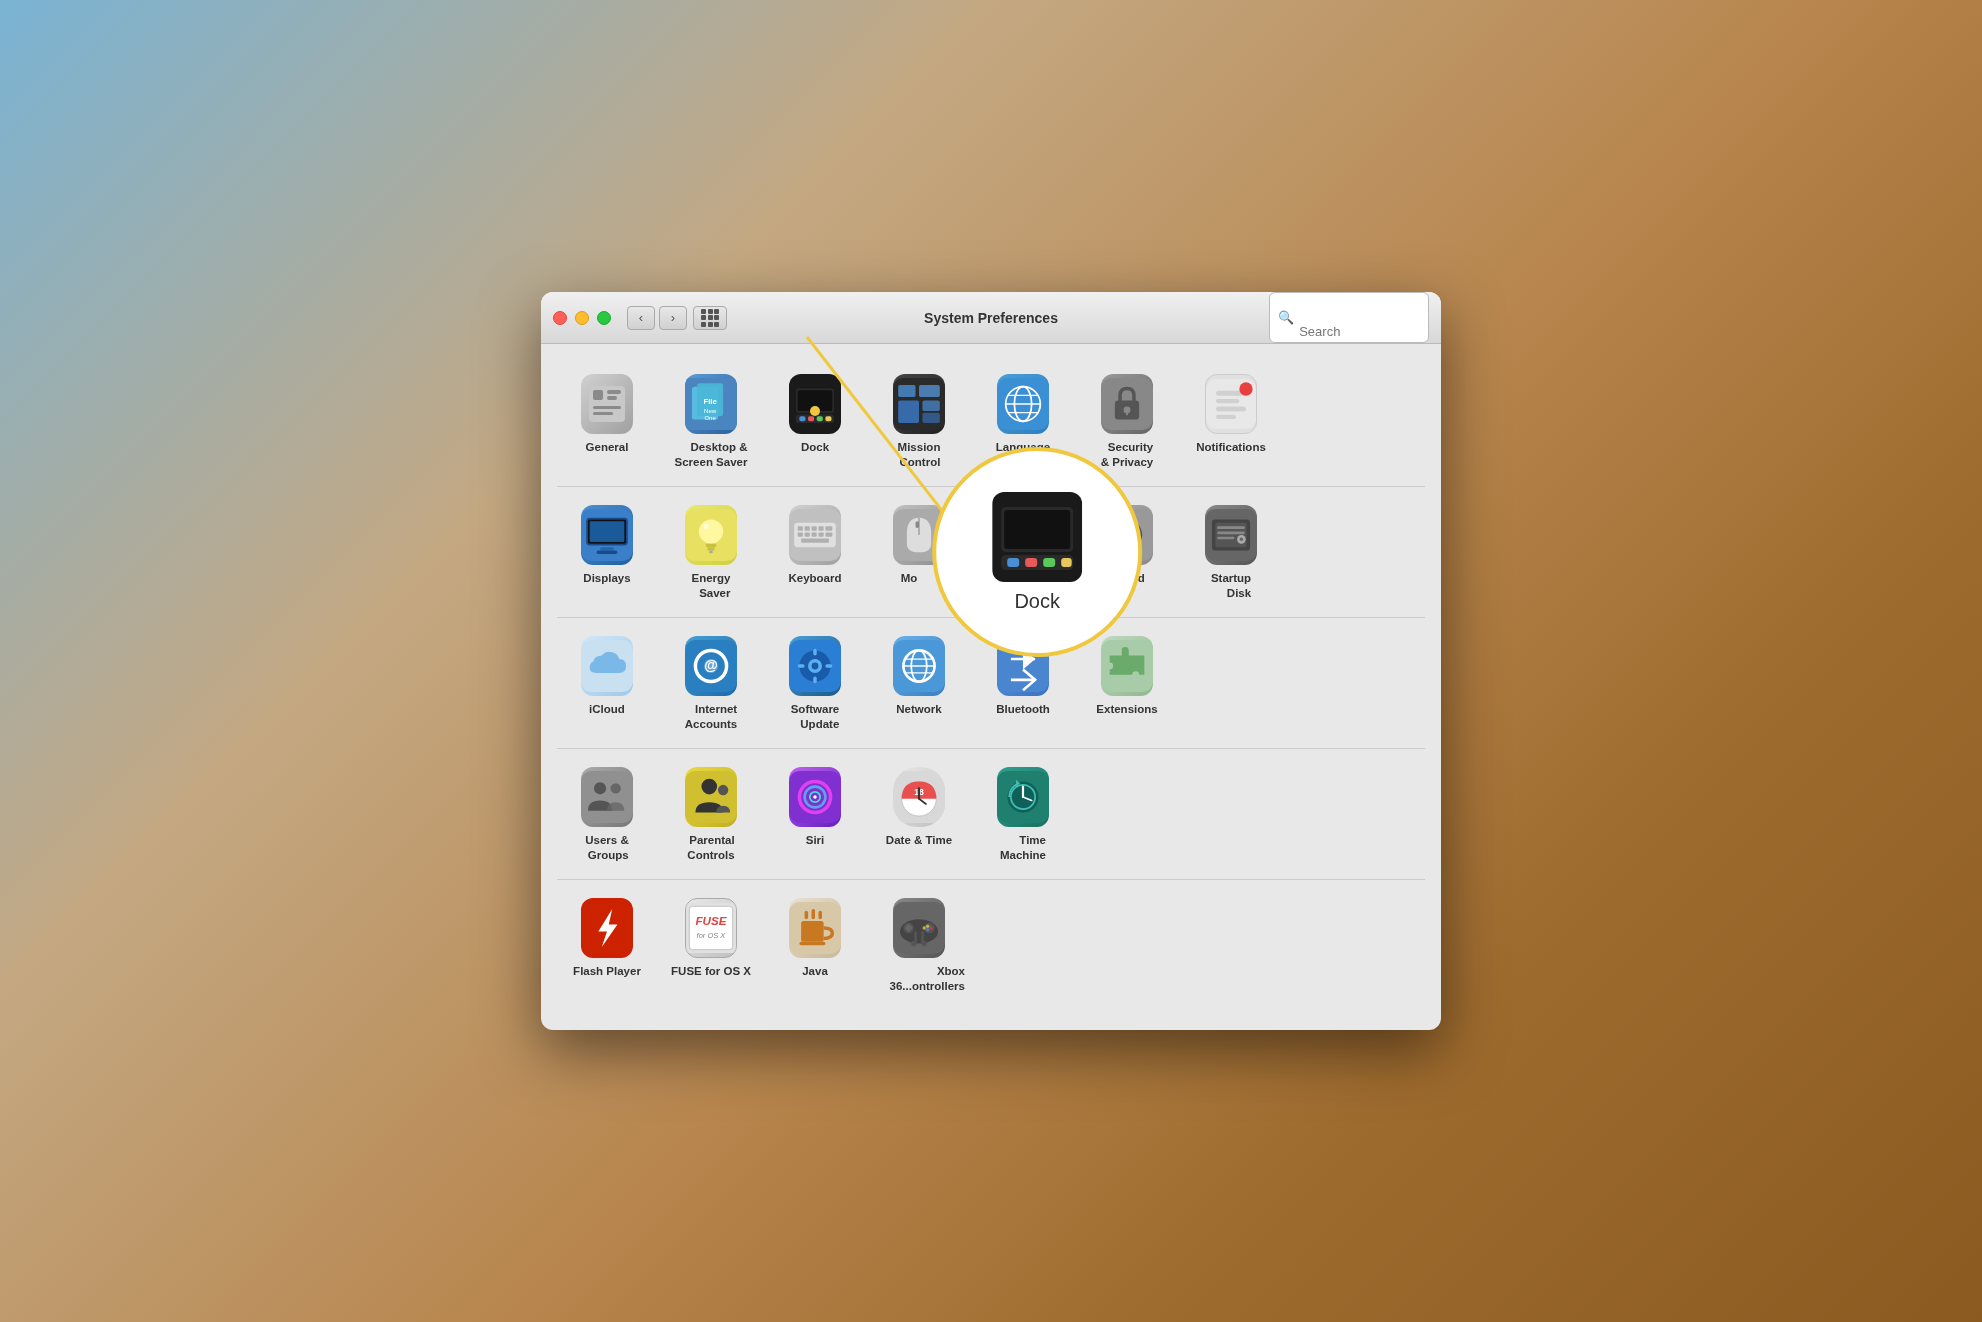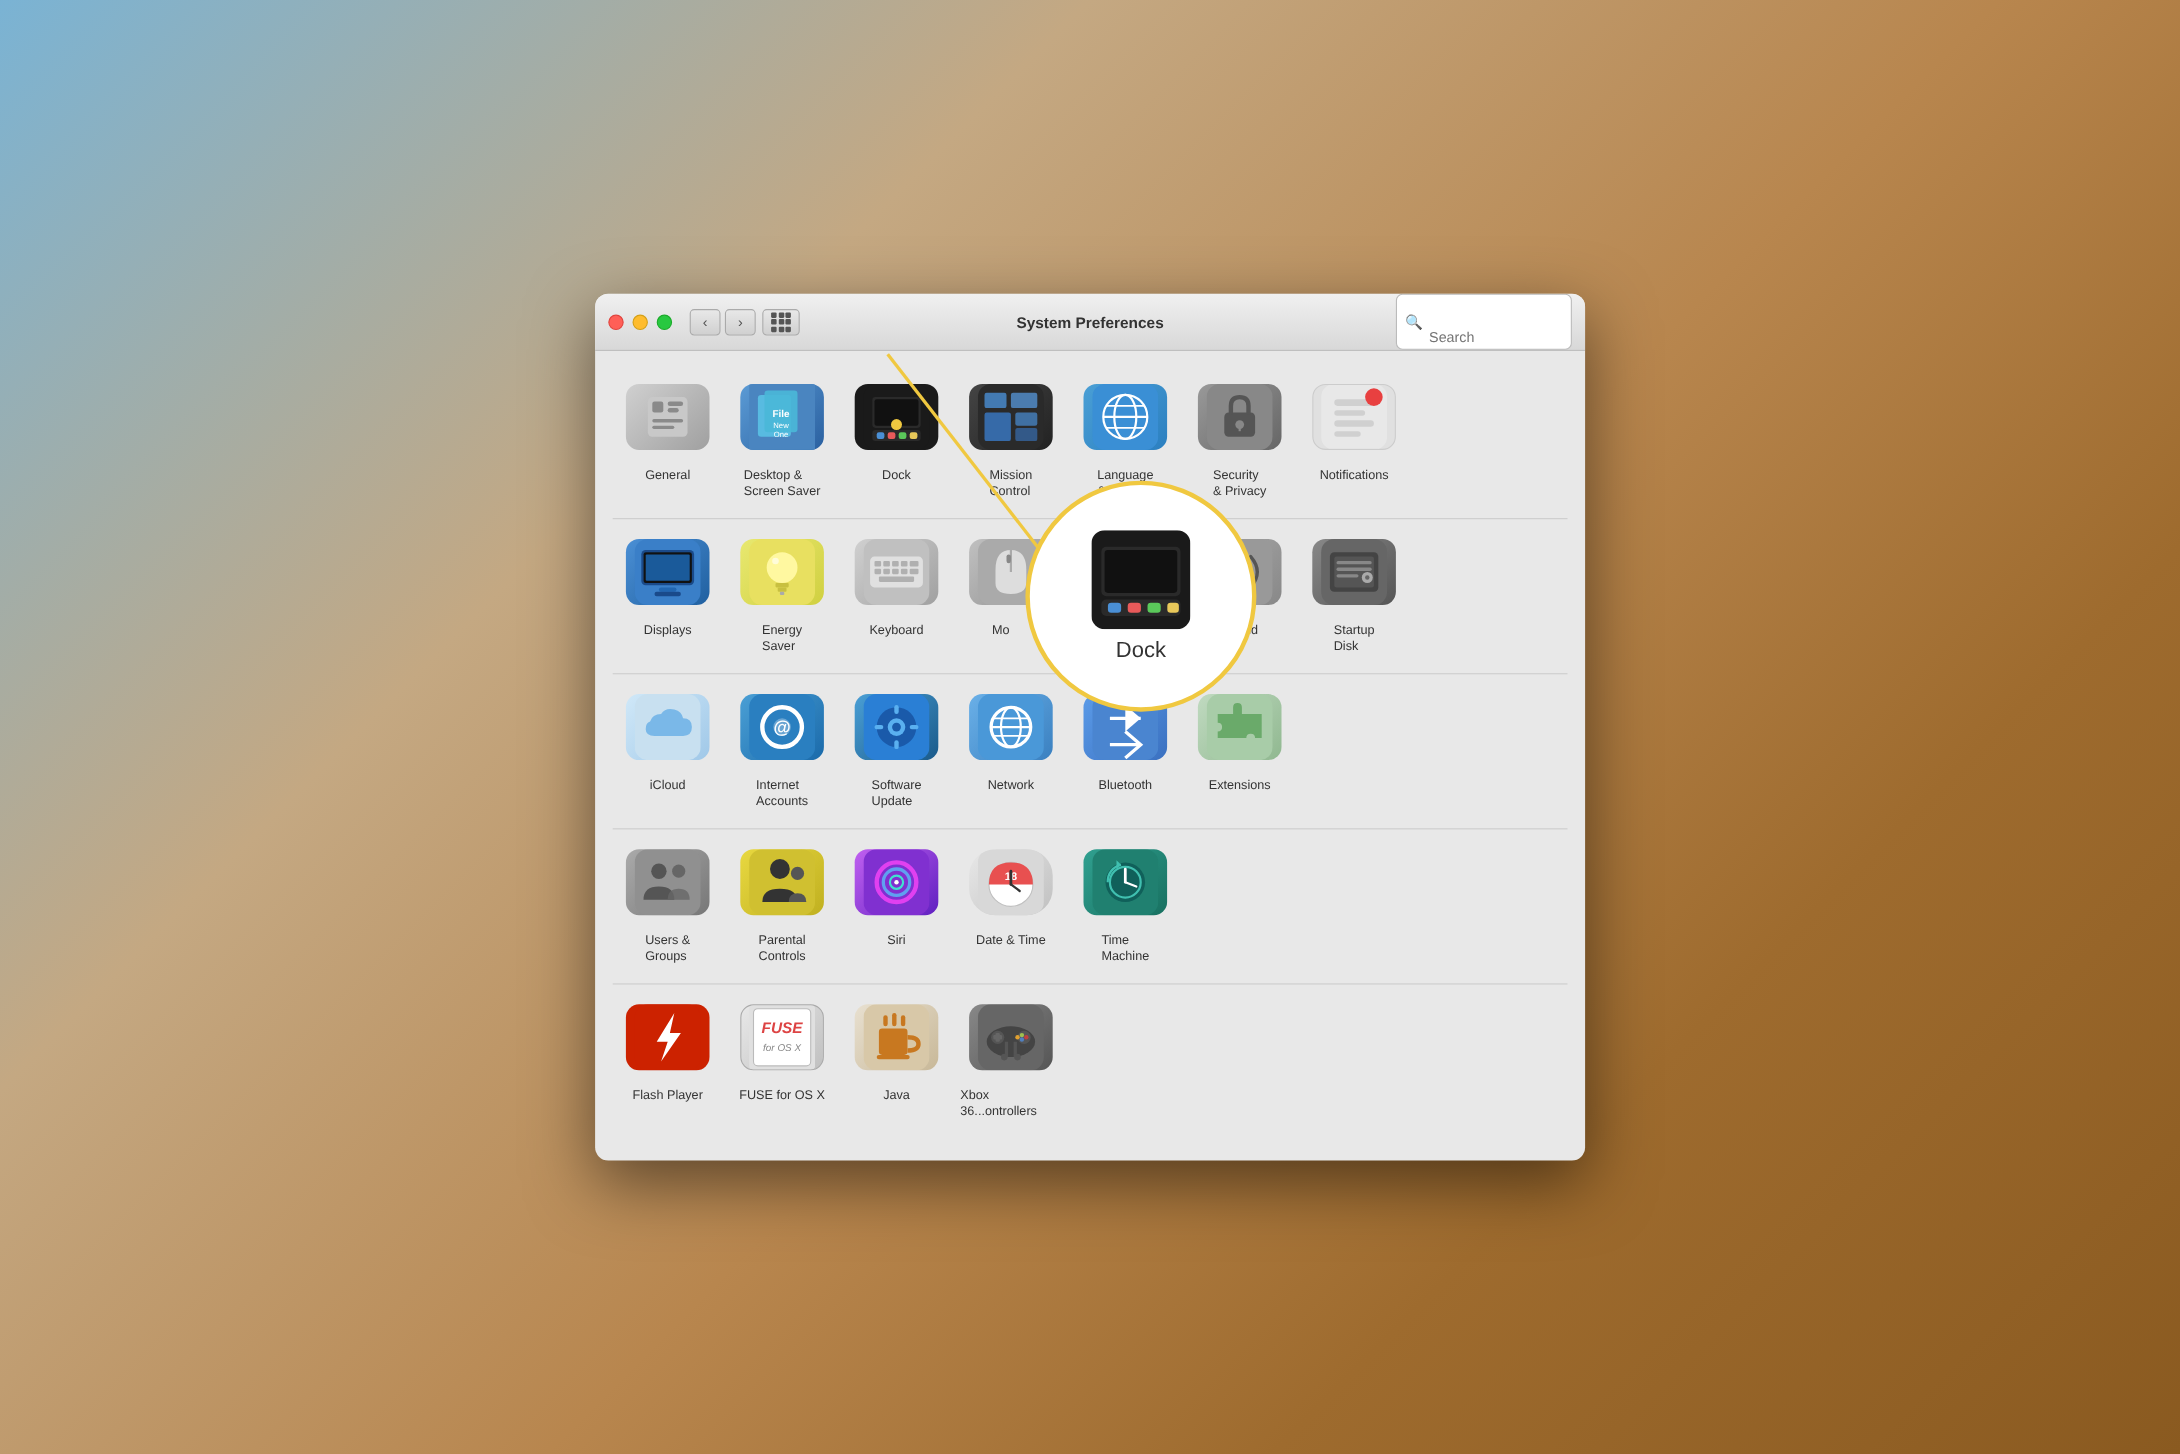--- a/index.html
+++ b/index.html
@@ -148,36 +148,37 @@
       display: flex;
       flex-direction: column;
       align-items: center;
       padding: 10px 4px 8px;
       border-radius: 8px;
       cursor: pointer;
       position: relative;
     }
 
     .pref-icon {
-      width: 76px;
+      width: 52px;
       height: 60px;
       border-radius: 12px;
       display: flex;
       align-items: center;
       justify-content: center;
-      margin-bottom: 16px;
+      margin-bottom: 6px;
       font-size: 32px;
       overflow: hidden;
     }
 
     .pref-label {
       font-size: 11.5px;
       color: #333;
-      text-align: left;
+      text-align: right;
       line-height: 1.3;
+      font-weight: bold;
     }
 
     
     .dock-spotlight {
       position: relative;
     }
   </style>
 </head>
 <body>
 

